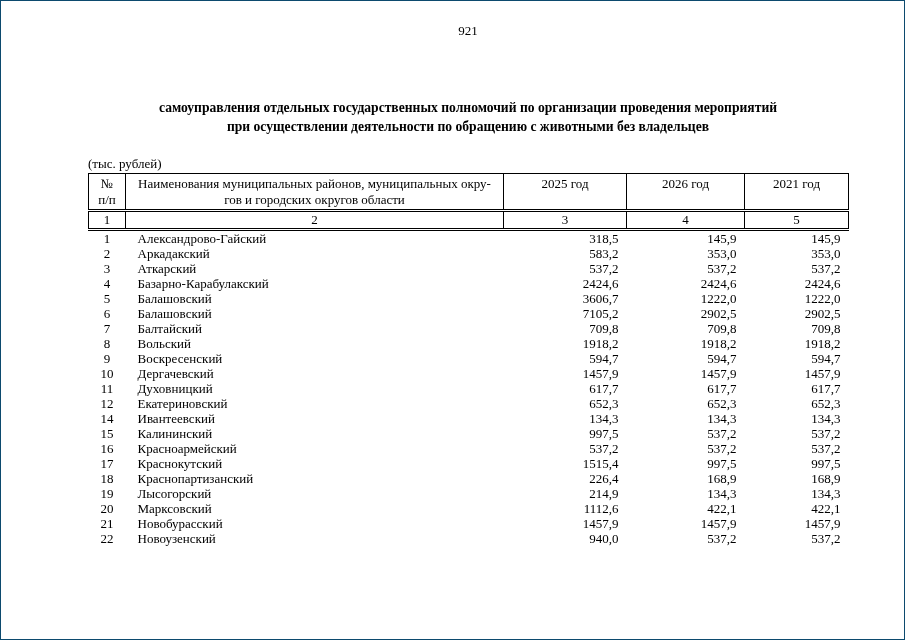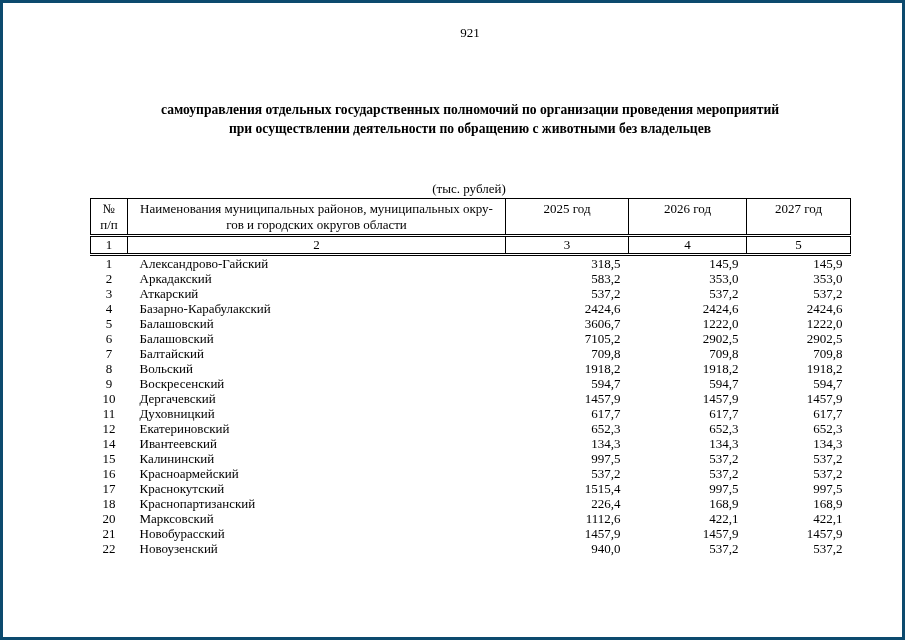--- a/index.html
+++ b/index.html
@@ -7,21 +7,21 @@
     padding: 0;
     background: #ffffff;
     font-family: "Liberation Serif", "DejaVu Serif", serif;
     color: #000;
   }
   .page {
     position: relative;
     width: 905px;
     height: 640px;
     background: #ffffff;
-    border: 3px solid #0c4a6e;
+    border: 1px solid #0c4a6e;
     box-sizing: border-box;
     overflow: hidden;
   }
   .content {
     position: absolute;
     left: 87px;
     top: 0;
     width: 760px;
   }
   .page-number {
@@ -31,22 +31,22 @@
     line-height: 15px;
   }
   .doc-title {
     margin-top: 60px;
     text-align: center;
     font-weight: bold;
     font-size: 13.6px;
     line-height: 19px;
   }
   .units-note {
-    margin-top: 43px;
-    text-align: center;
+    margin-top: 20px;
+    text-align: left;
     font-size: 13px;
     line-height: 15px;
     padding-right: 2px;
   }
   table.funding {
     margin-top: 2px;
     width: 760px;
     border-collapse: collapse;
     table-layout: fixed;
     font-size: 13px;
@@ -109,21 +109,21 @@
           <td>
             <div>№</div>
             <div>п/п</div>
           </td>
           <td>
             <div>Наименования муниципальных районов, муниципальных окру-</div>
             <div>гов и городских округов области</div>
           </td>
           <td>2025 год</td>
           <td>2026 год</td>
-          <td>2027 год</td>
+          <td>2021 год</td>
         </tr>
         <tr class="numbering">
           <td>1</td>
           <td>2</td>
           <td>3</td>
           <td>4</td>
           <td>5</td>
         </tr>
       </thead>
       <tbody class="data">
@@ -240,20 +240,27 @@
             <td class="cell-val">997,5</td>
           </tr>
           <tr>
             <td class="cell-num">18</td>
             <td class="cell-name">Краснопартизанский</td>
             <td class="cell-val">226,4</td>
             <td class="cell-val">168,9</td>
             <td class="cell-val">168,9</td>
           </tr>
           <tr>
+            <td class="cell-num">19</td>
+            <td class="cell-name">Лысогорский</td>
+            <td class="cell-val">214,9</td>
+            <td class="cell-val">134,3</td>
+            <td class="cell-val">134,3</td>
+          </tr>
+          <tr>
             <td class="cell-num">20</td>
             <td class="cell-name">Марксовский</td>
             <td class="cell-val">1112,6</td>
             <td class="cell-val">422,1</td>
             <td class="cell-val">422,1</td>
           </tr>
           <tr>
             <td class="cell-num">21</td>
             <td class="cell-name">Новобурасский</td>
             <td class="cell-val">1457,9</td>

